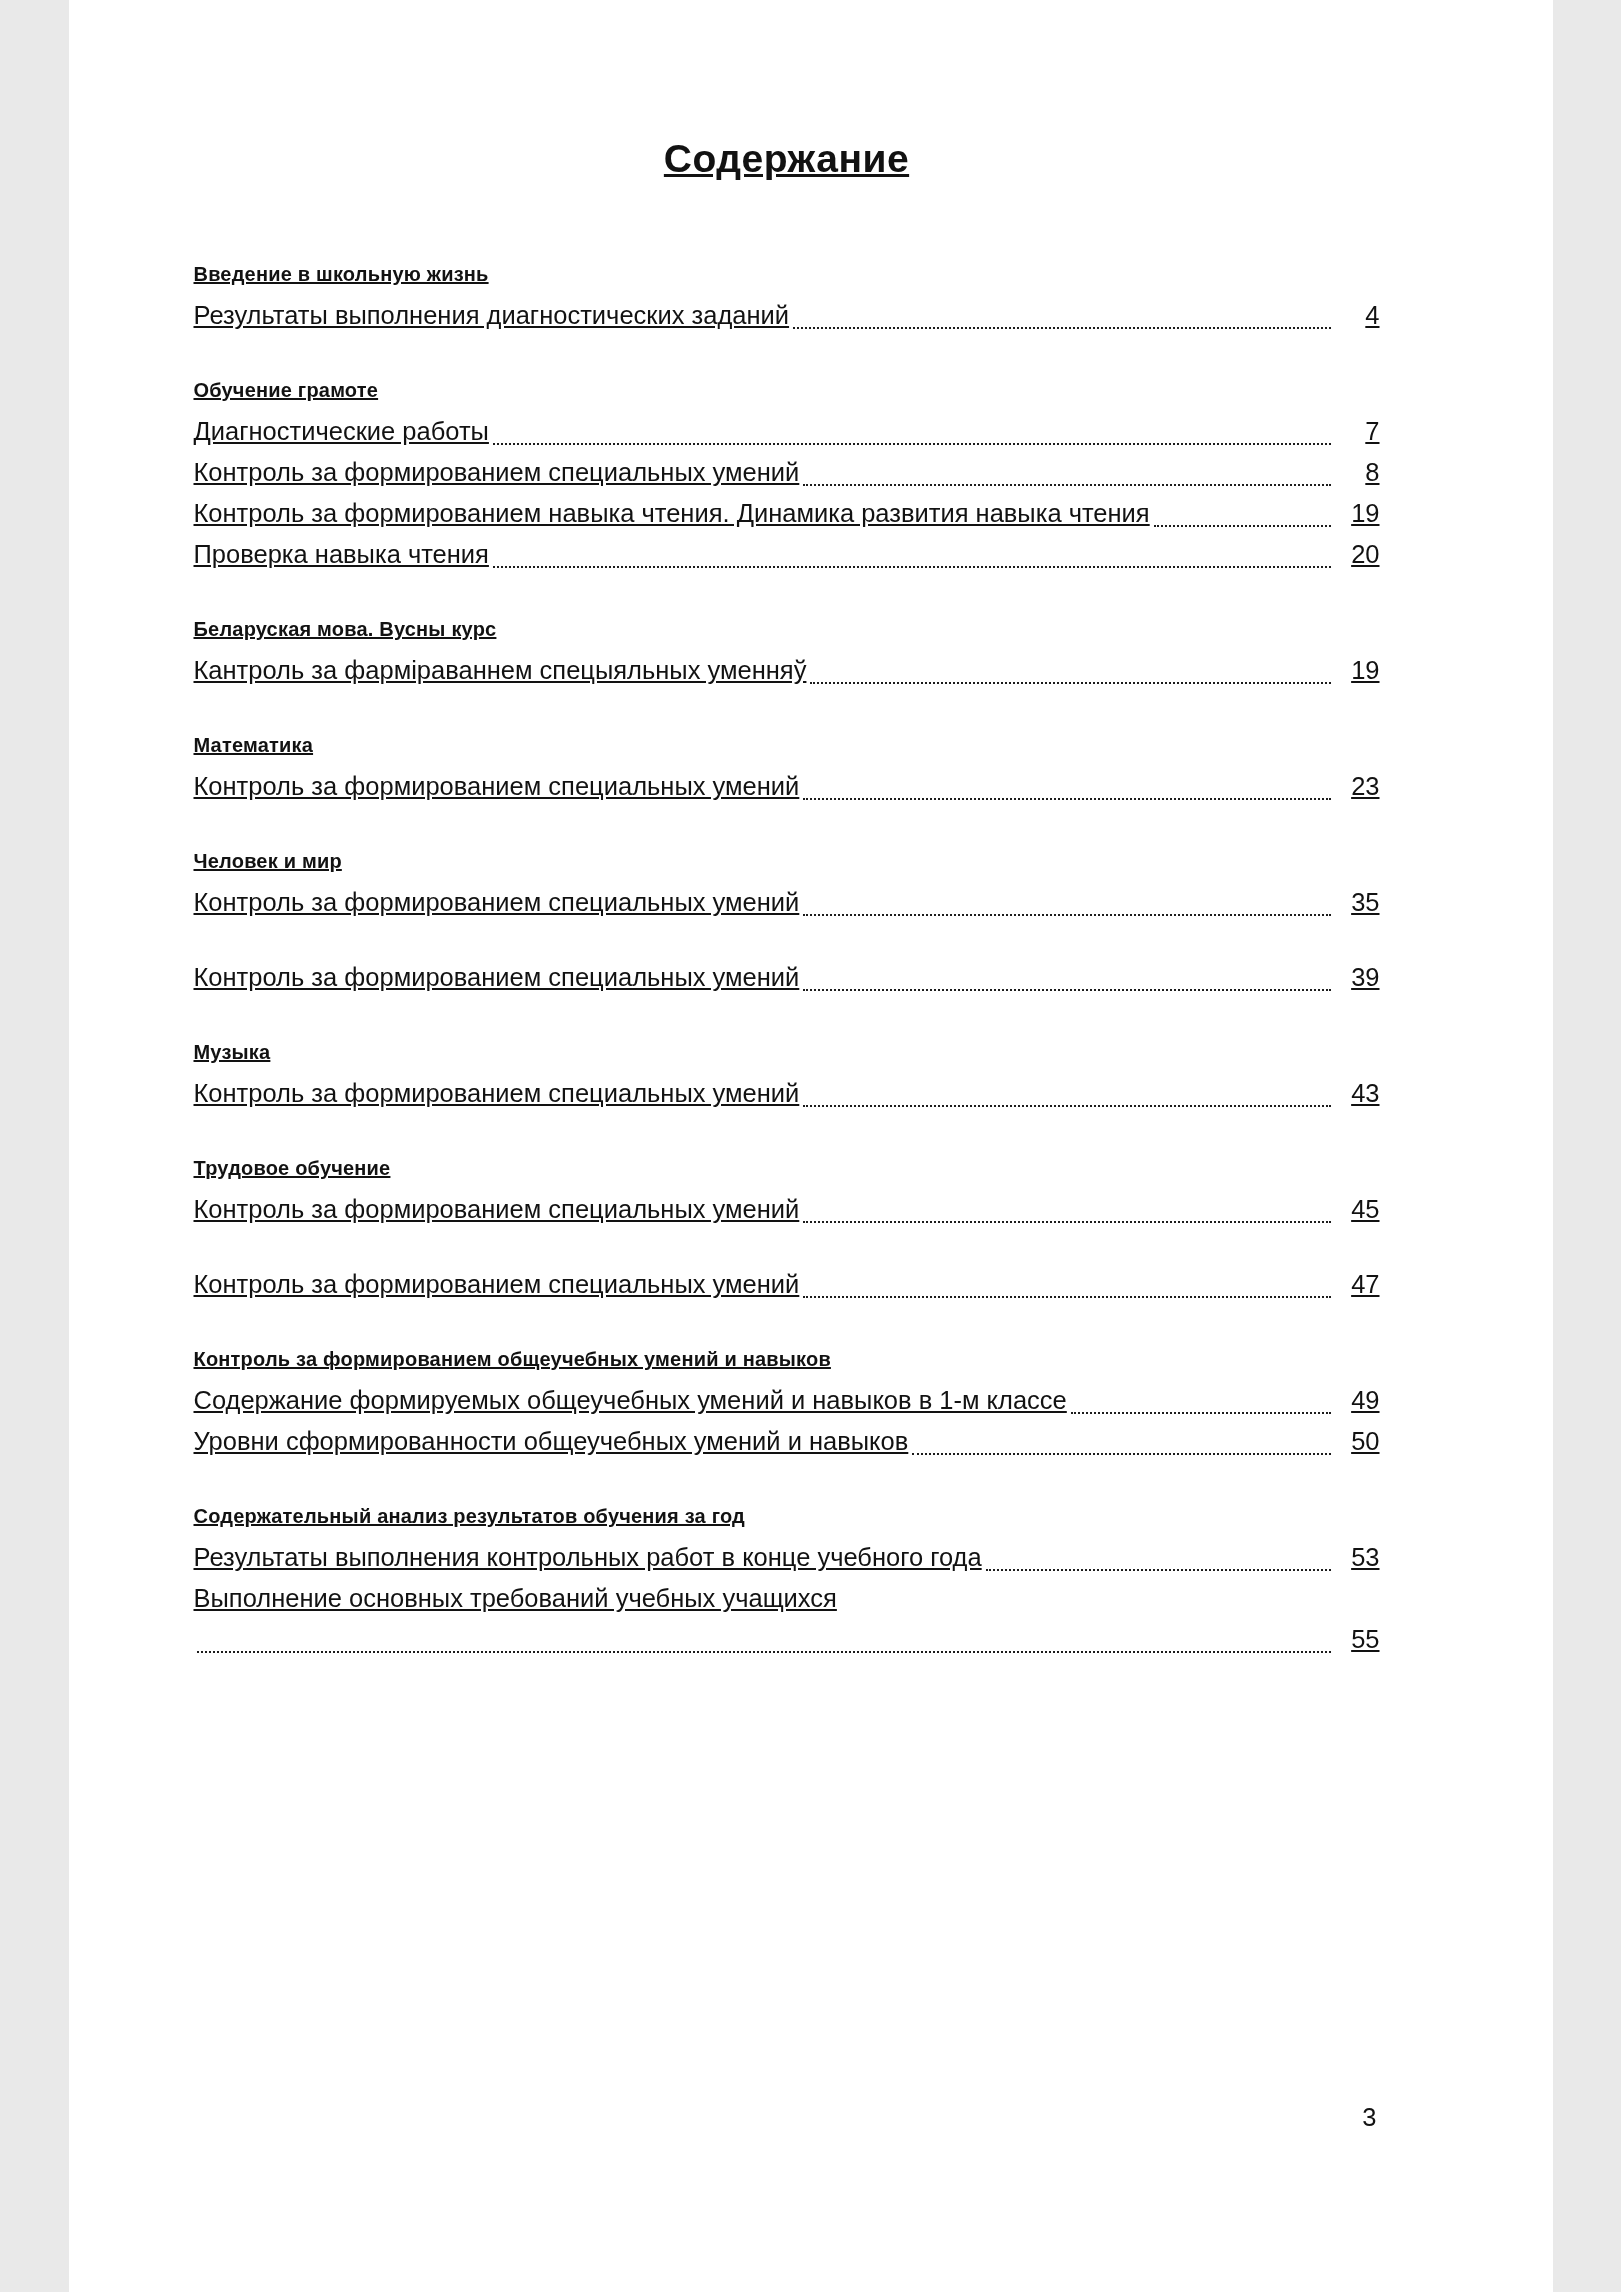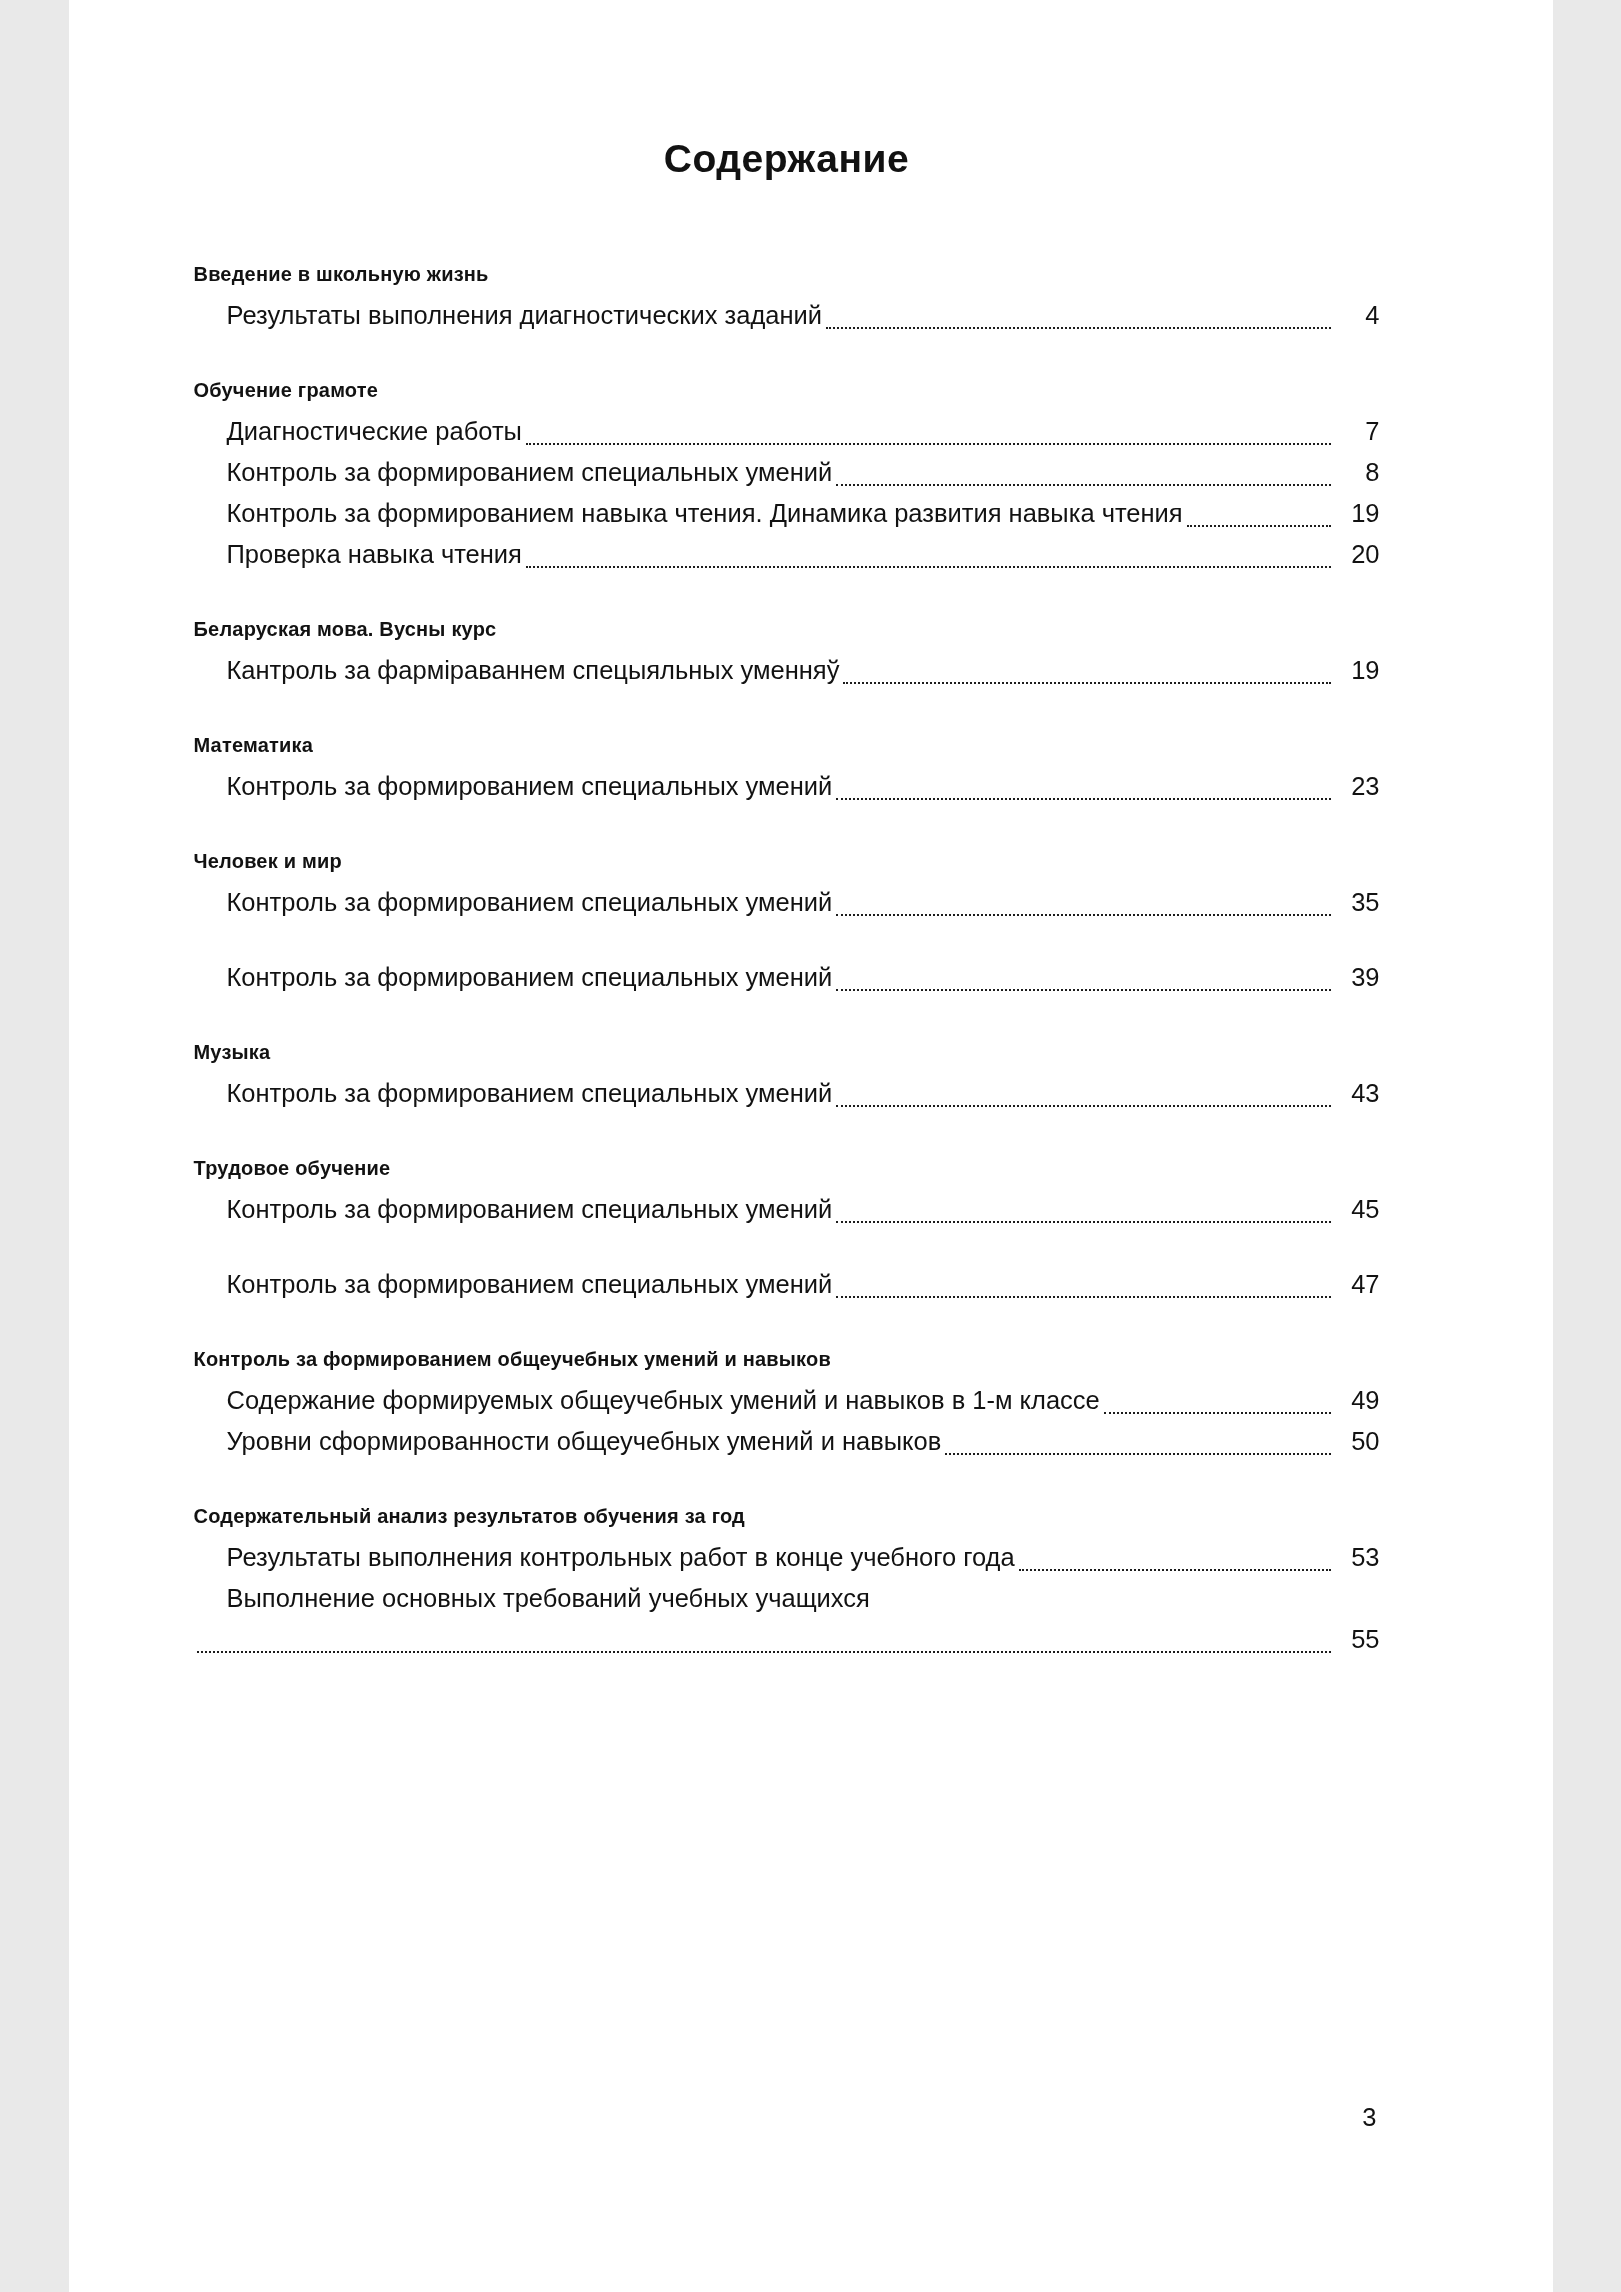--- a/index.html
+++ b/index.html
@@ -5,20 +5,21 @@
   html, body { margin: 0; padding: 0; background: #e9e9e9; }
   .page {
     position: relative;
     width: 1484px;
     height: 2293px;
     background: #ffffff;
     font-family: "Liberation Sans", sans-serif;
     color: #121212;
     overflow: hidden;
     margin: 0 auto;
+    text-decoration: underline;
   }
   .content {
     padding: 137px 173px 0 125px;
   }
   .doc-title {
     margin: 0 0 74px 0;
     text-align: center;
     font-size: 39px;
     line-height: 43px;
     font-weight: bold;
@@ -32,21 +33,21 @@
     line-height: 41px;
     font-weight: bold;
     letter-spacing: 0.2px;
   }
   .toc-entry {
     display: flex;
     align-items: baseline;
     font-size: 25.5px;
     line-height: 41px;
   }
-  .toc-label { white-space: nowrap; margin-left: 33px; }
+  .toc-label { white-space: nowrap; }
   .leader {
     flex: 1 1 auto;
     min-width: 23.5px;
     border-bottom: 2.9px dotted #1c1c1c;
     margin: 0 5.9px 6.9px 3.9px;
     align-self: flex-end;
     height: 0;
   }
   .toc-page {
     min-width: 43px;

